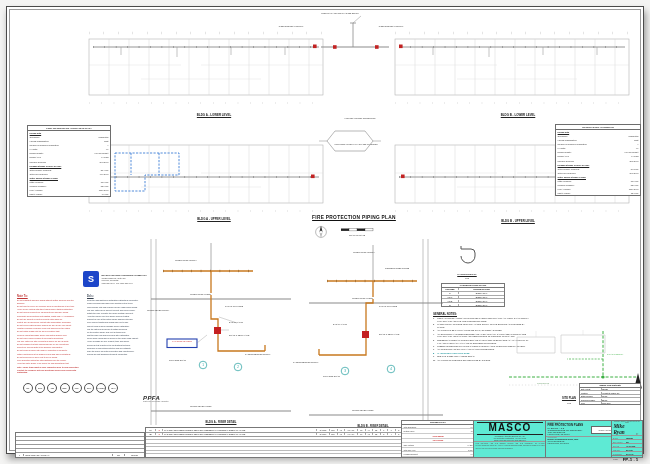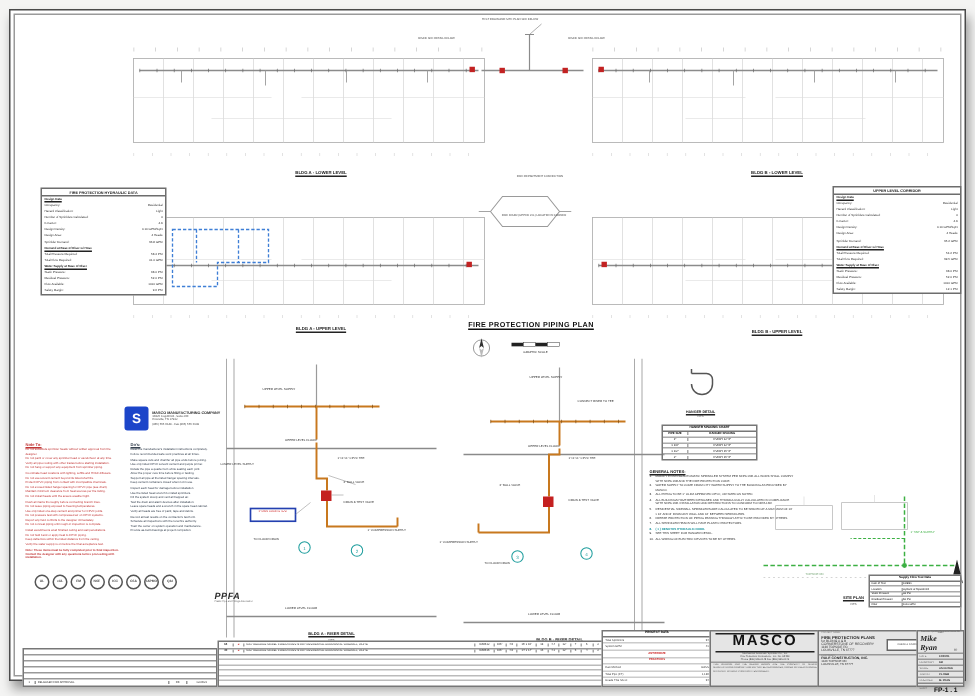--- a/index.html
+++ b/index.html
@@ -44,21 +44,21 @@
   .leg .lq{width:9px;text-align:center;font-weight:bold;border-right:.25px solid #aaa;}
   .leg .ls{width:6px;text-align:center;border-right:.25px solid #aaa;color:#c22;}
   .leg .ld{flex:1;padding-left:1px;white-space:nowrap;overflow:hidden;}
   .leg .lc{width:12px;text-align:center;border-left:.25px solid #aaa;}
   .leg .lc.sm{width:6.5px;}
   .leg .empty{height:2.45px;border-bottom:.25px solid #bbb;}
   .pd{border:.6px solid #777;background:#fff;}
   .pd .pt{font-size:2.1px;font-weight:bold;text-align:center;border-bottom:.4px solid #777;padding:.4px 0;}
   .pd .pr{display:flex;justify-content:space-between;font-size:1.85px;height:3.6px;align-items:center;padding:0 1.5px;color:#333;border-bottom:.2px solid #ccc;}
   .pd .pr.red{color:#c22;font-weight:bold;justify-content:center;}
-  .tb{border-left:.6px solid #777;background:#e5e5e5;}
+  .tb{border-left:.6px solid #777;background:#5eead4;}
   .fld{display:flex;border-top:.4px solid #999;height:3px;align-items:center;font-size:1.8px;}
   .fld .fl{width:13px;color:#666;padding-left:1px;}
   .fld .fv{flex:1;color:#222;font-weight:bold;}
   .masco{font-size:10px;font-weight:bold;letter-spacing:1.2px;text-align:center;color:#111;
          border-top:.8px solid #222;border-bottom:.8px solid #222;line-height:1.05;}
   .msub{font-size:1.7px;text-align:center;color:#444;line-height:1.35;}
   .disc{font-size:1.55px;line-height:1.35;color:#555;text-align:justify;padding:1px 1.5px;border-top:.4px solid #999;}
   .sig{font-family:"Liberation Serif",serif;font-style:italic;font-weight:bold;font-size:5.2px;color:#222;}
   .badge{width:8px;height:8px;border:.7px solid #555;border-radius:50%;display:flex;align-items:center;justify-content:center;
          font-size:2.2px;font-weight:bold;color:#444;margin-right:2.2px;flex:none;}

